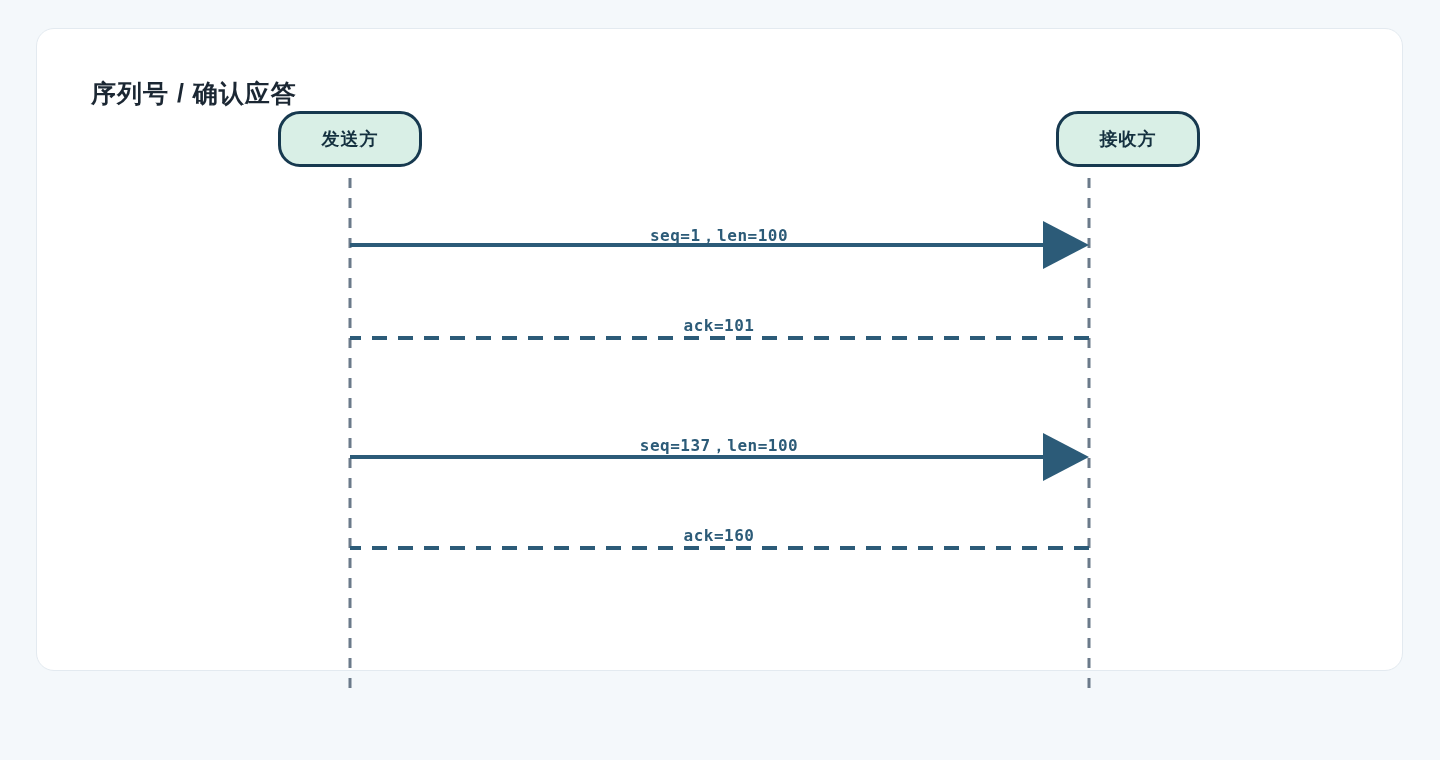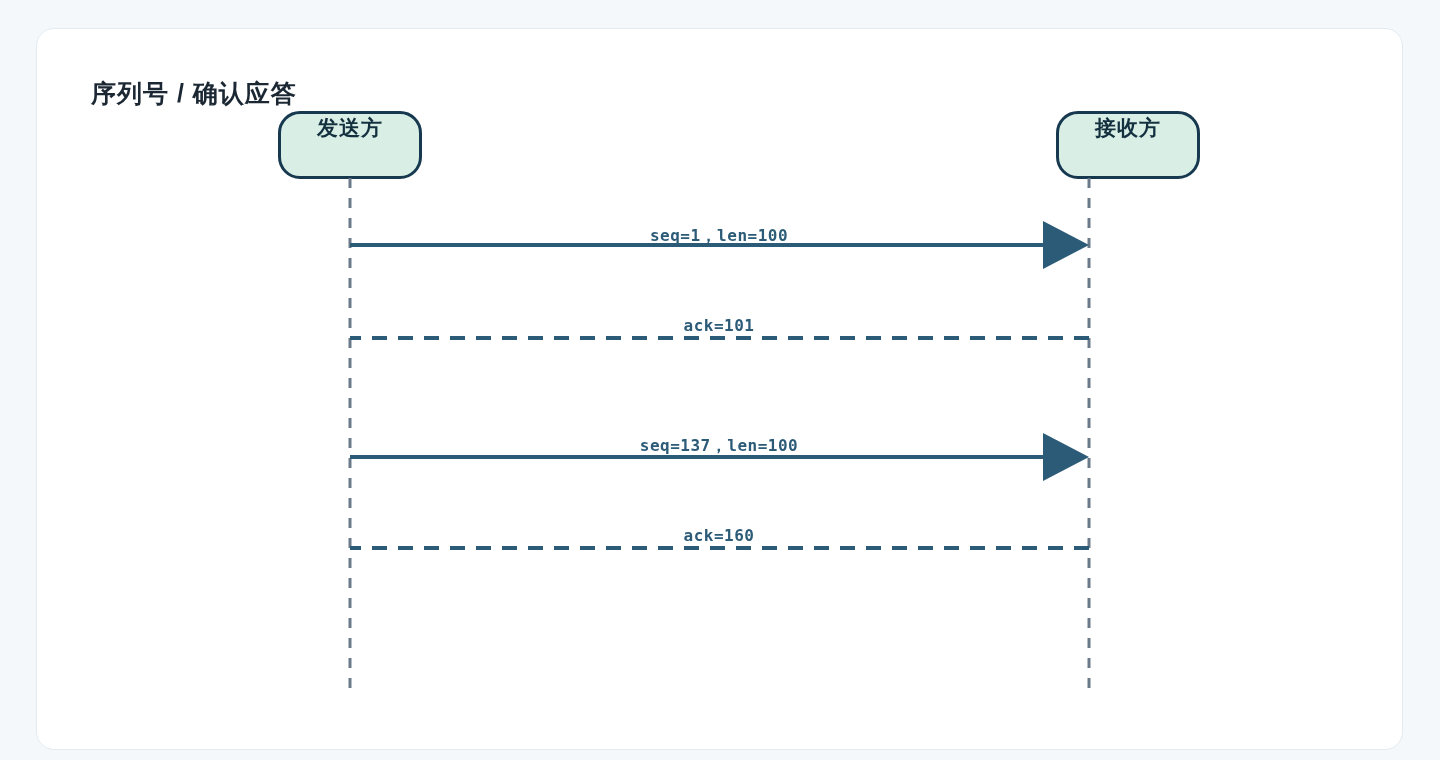--- a/index.html
+++ b/index.html
@@ -12,49 +12,49 @@
     background: #f4f8fb;
     font-family: "Liberation Sans", "DejaVu Sans", sans-serif;
     overflow: hidden;
   }
 
   #card {
     position: absolute;
     left: 36px;
     top: 28px;
     width: 1367px;
-    height: 722px;
+    height: 643px;
     background: #ffffff;
     border: 1px solid #e3eaf0;
     border-radius: 18px;
     box-sizing: border-box;
   }
 
   #title {
     position: absolute;
     left: 54px;
     top: 48px;
     font-size: 25px;
     font-weight: bold;
     color: #1b2733;
     letter-spacing: 1px;
     white-space: nowrap;
   }
 
   .participant {
     position: absolute;
     box-sizing: border-box;
-    height: 68px;
+    height: 56px;
     background: #d9efe6;
     border: 3px solid #17394f;
     border-radius: 22px;
     display: flex;
-    align-items: flex-start;
+    align-items: center;
     justify-content: center;
-    font-size: 21px;
+    font-size: 18px;
     font-weight: bold;
     color: #14303f;
     letter-spacing: 1px;
   }
   #participant-sender {
     left: 278px;
     top: 111px;
     width: 144px;
   }
   #participant-receiver {

